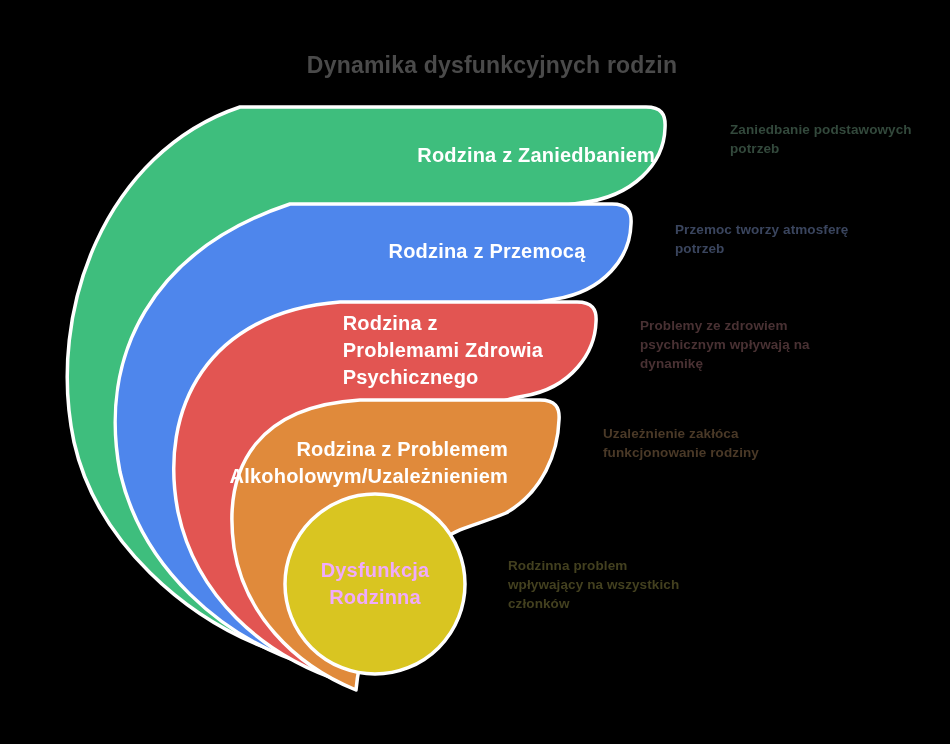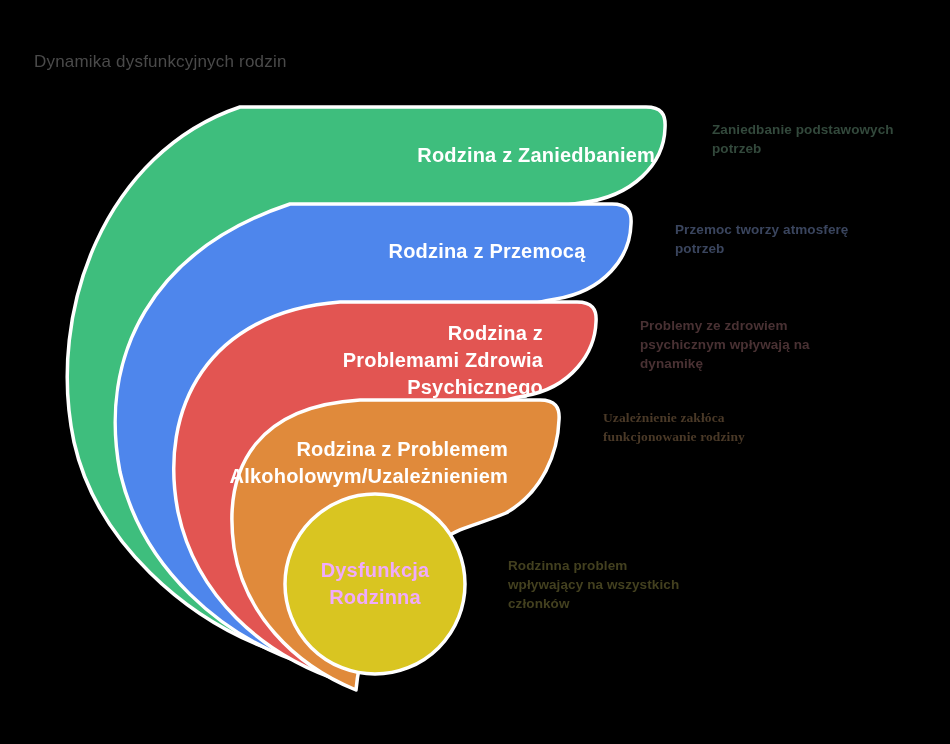--- a/index.html
+++ b/index.html
@@ -7,40 +7,40 @@
     width:950px;height:744px;
     background:#000;
     position:relative;
     overflow:hidden;
     font-family:"Liberation Sans", sans-serif;
   }
   .stage{position:absolute;inset:0;width:950px;height:744px;}
   svg.swirl{position:absolute;left:0;top:0;}
   .title{
     position:absolute;top:52px;left:34px;width:916px;
-    font-size:17px;font-weight:normal;
+    text-align:center;font-size:23px;font-weight:bold;
     letter-spacing:.2px;
   }
   .plabel{
     position:absolute;font-weight:bold;font-size:20px;line-height:27px;
     white-space:pre-line;letter-spacing:.2px;
   }
   .label-green{left:355px;top:142px;width:300px;text-align:right;}
   .label-blue{left:337px;top:238px;width:300px;text-align:center;}
-  .label-red{top:320px;right:407px;text-align:right;}
+  .label-red{top:310px;right:407px;text-align:left;}
   .label-orange{top:420px;right:442px;text-align:right;}
   .label-center{top:557px;left:275px;width:200px;text-align:center;}
   .note{
     position:absolute;font-weight:bold;font-size:13.5px;line-height:19px;
     white-space:pre-line;letter-spacing:.1px;
   }
   .note-1{left:712px;top:120px;}
   .note-2{left:675px;top:220px;}
   .note-3{left:640px;top:316px;}
-  .note-4{left:603px;top:408px;font-family:Liberation Serif, serif;}
+  .note-4{left:603px;top:424px;}
   .note-5{left:508px;top:556px;}
 </style>
 </head>
 <body>
 
 <div class="stage">
 
   <svg class="swirl" width="950" height="744" viewBox="0 0 950 744">
 
     <path stroke="#ffffff" stroke-width="3.5" stroke-linejoin="round" d="M 283 654
@@ -87,21 +87,21 @@
   <div class="plabel label-green" style="color: rgb(255, 255, 255);">Rodzina z Zaniedbaniem</div>
   <div class="plabel label-blue" style="color: rgb(255, 255, 255);">Rodzina z Przemocą</div>
   <div class="plabel label-red" style="color: rgb(255, 255, 255);">Rodzina z
 Problemami Zdrowia
 Psychicznego</div>
   <div class="plabel label-orange" style="color: rgb(255, 255, 255); margin-top: 16px;">Rodzina z Problemem
 Alkoholowym/Uzależnieniem</div>
   <div class="plabel label-center" style="color: #f0abfc;">Dysfunkcja
 Rodzinna</div>
 
-  <div class="note note-1" style="color: rgb(51, 73, 60);">Zaniedbanie podstawowych
+  <div class="note note-1" style="color: rgb(51, 73, 60); margin-left: 18px;">Zaniedbanie podstawowych
 potrzeb</div>
   <div class="note note-2" style="color: rgb(58, 69, 94);">Przemoc tworzy atmosferę
 potrzeb</div>
   <div class="note note-3" style="color: rgb(73, 49, 51);">Problemy ze zdrowiem
 psychicznym wpływają na
 dynamikę</div>
   <div class="note note-4" style="color: rgb(74, 57, 39);">Uzależnienie zakłóca
 funkcjonowanie rodziny</div>
   <div class="note note-5" style="color: rgb(67, 64, 31);">Rodzinna problem
 wpływający na wszystkich

